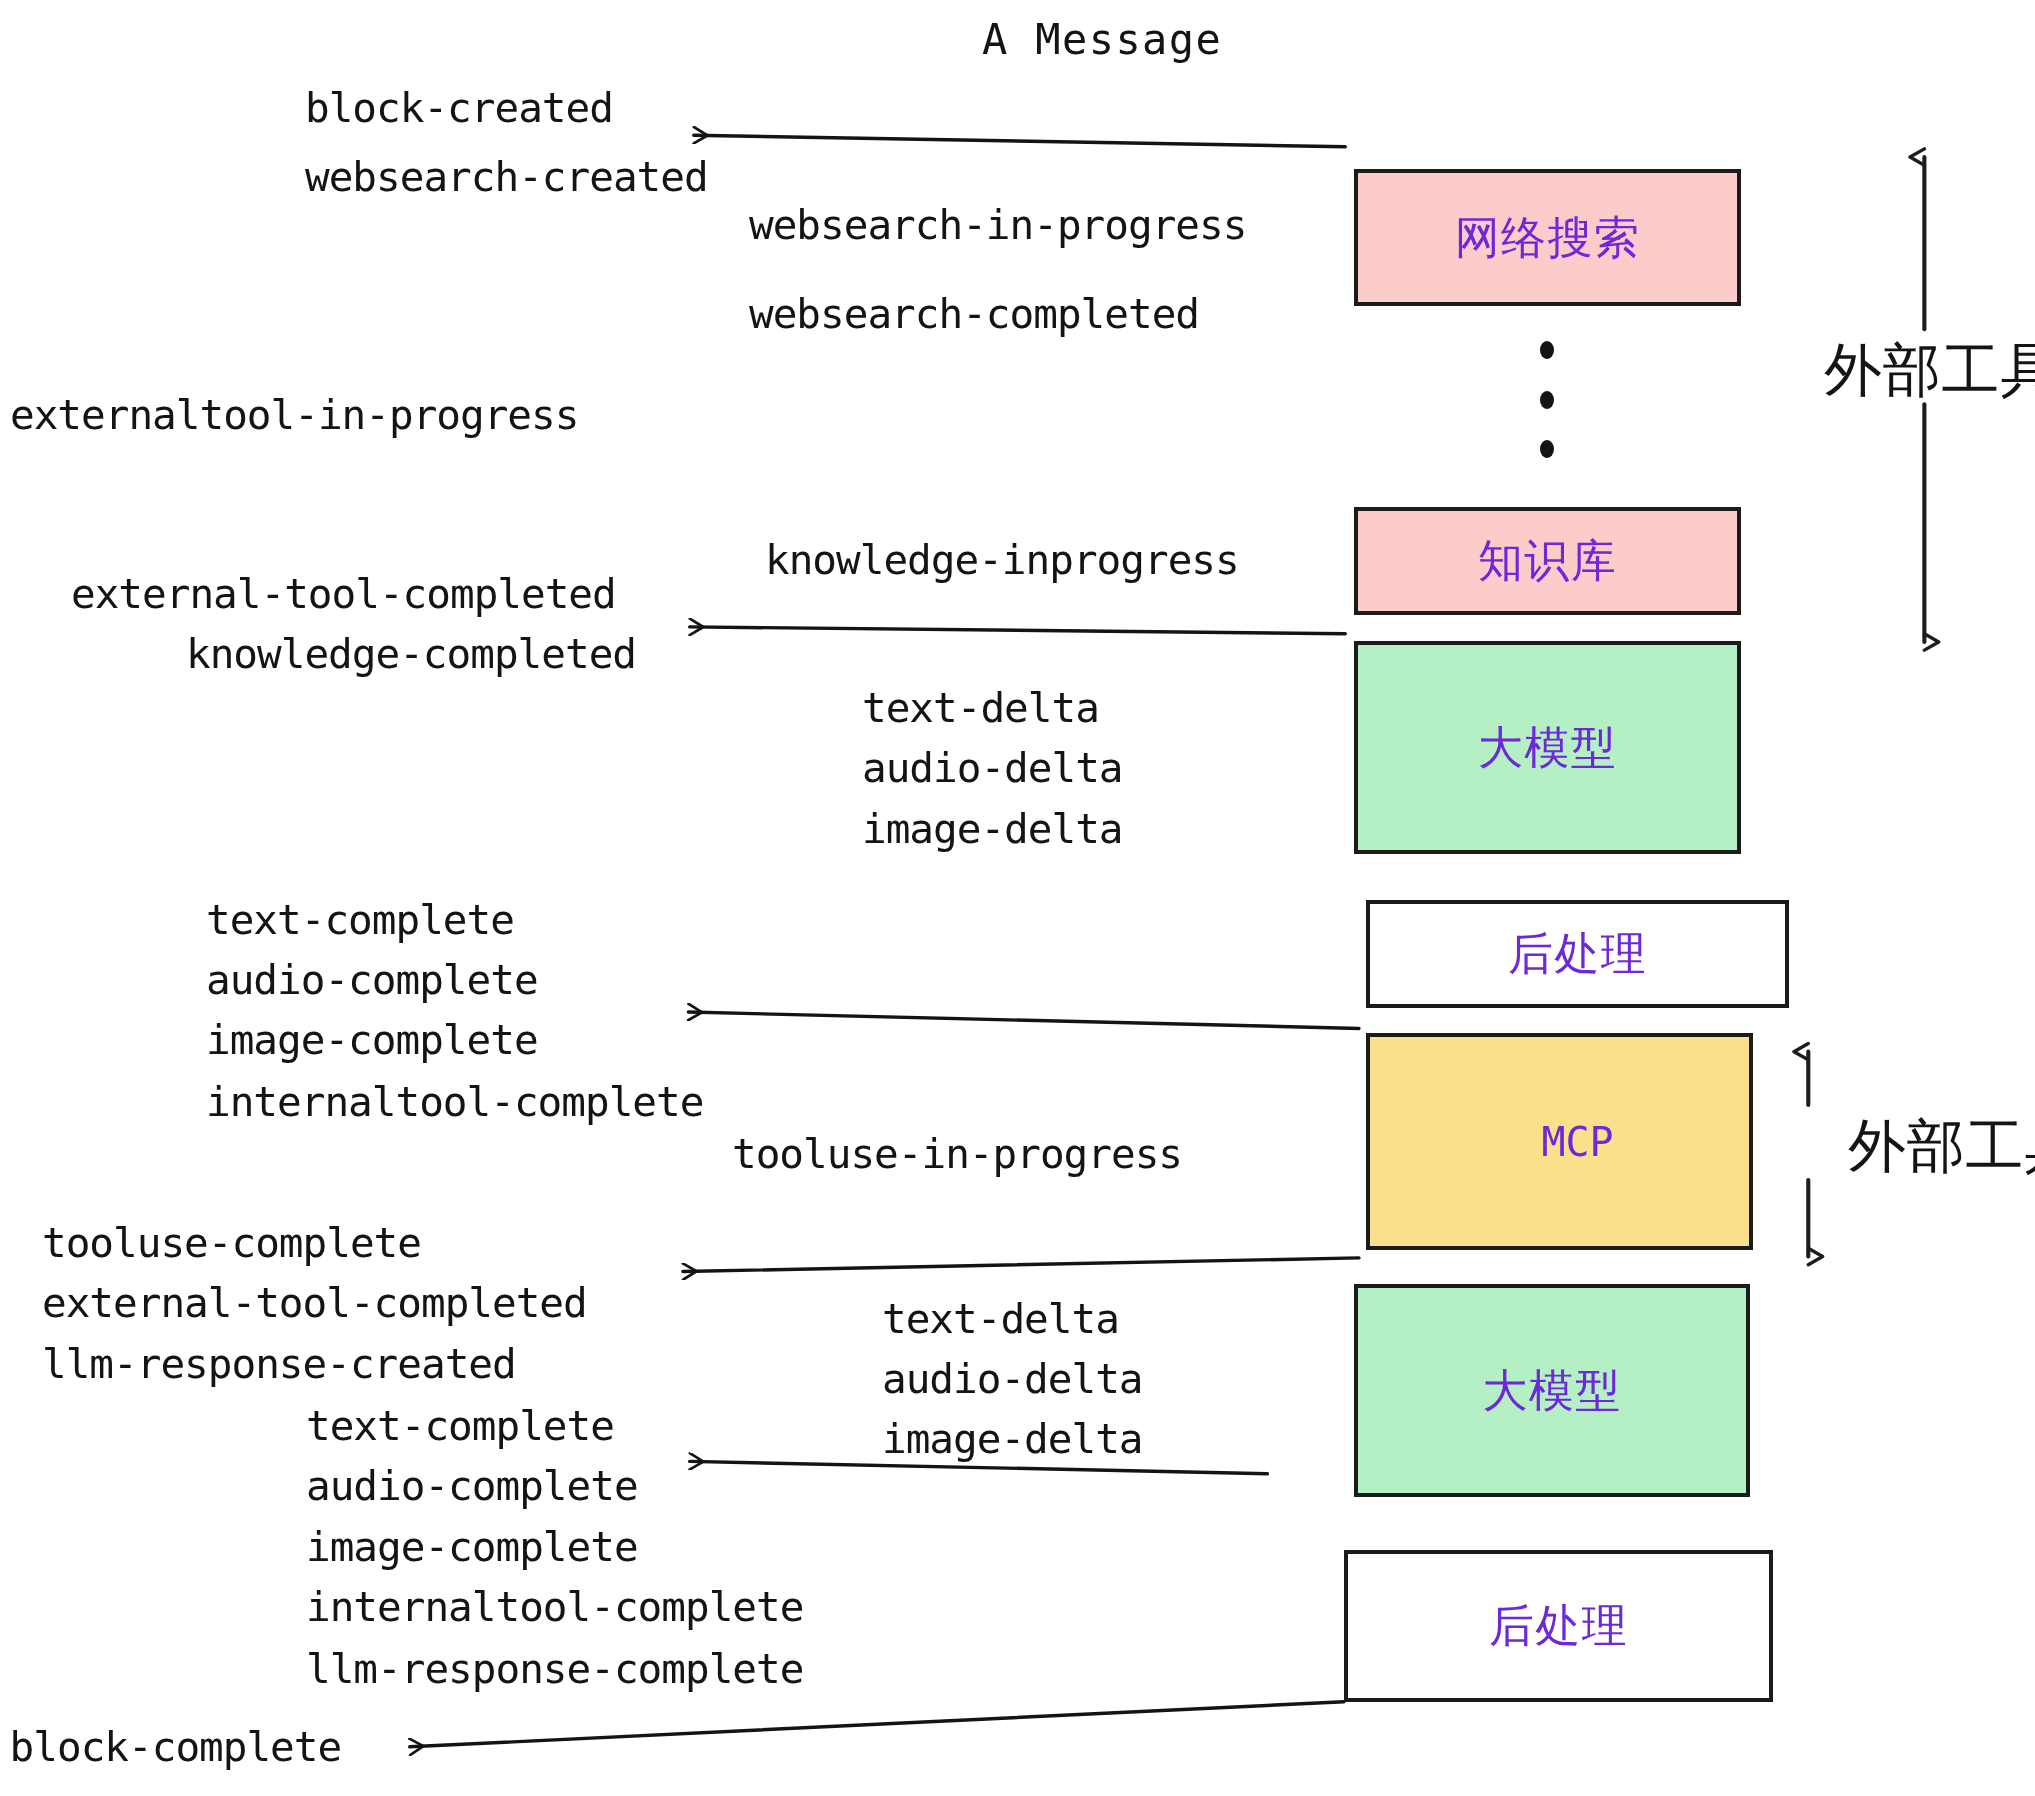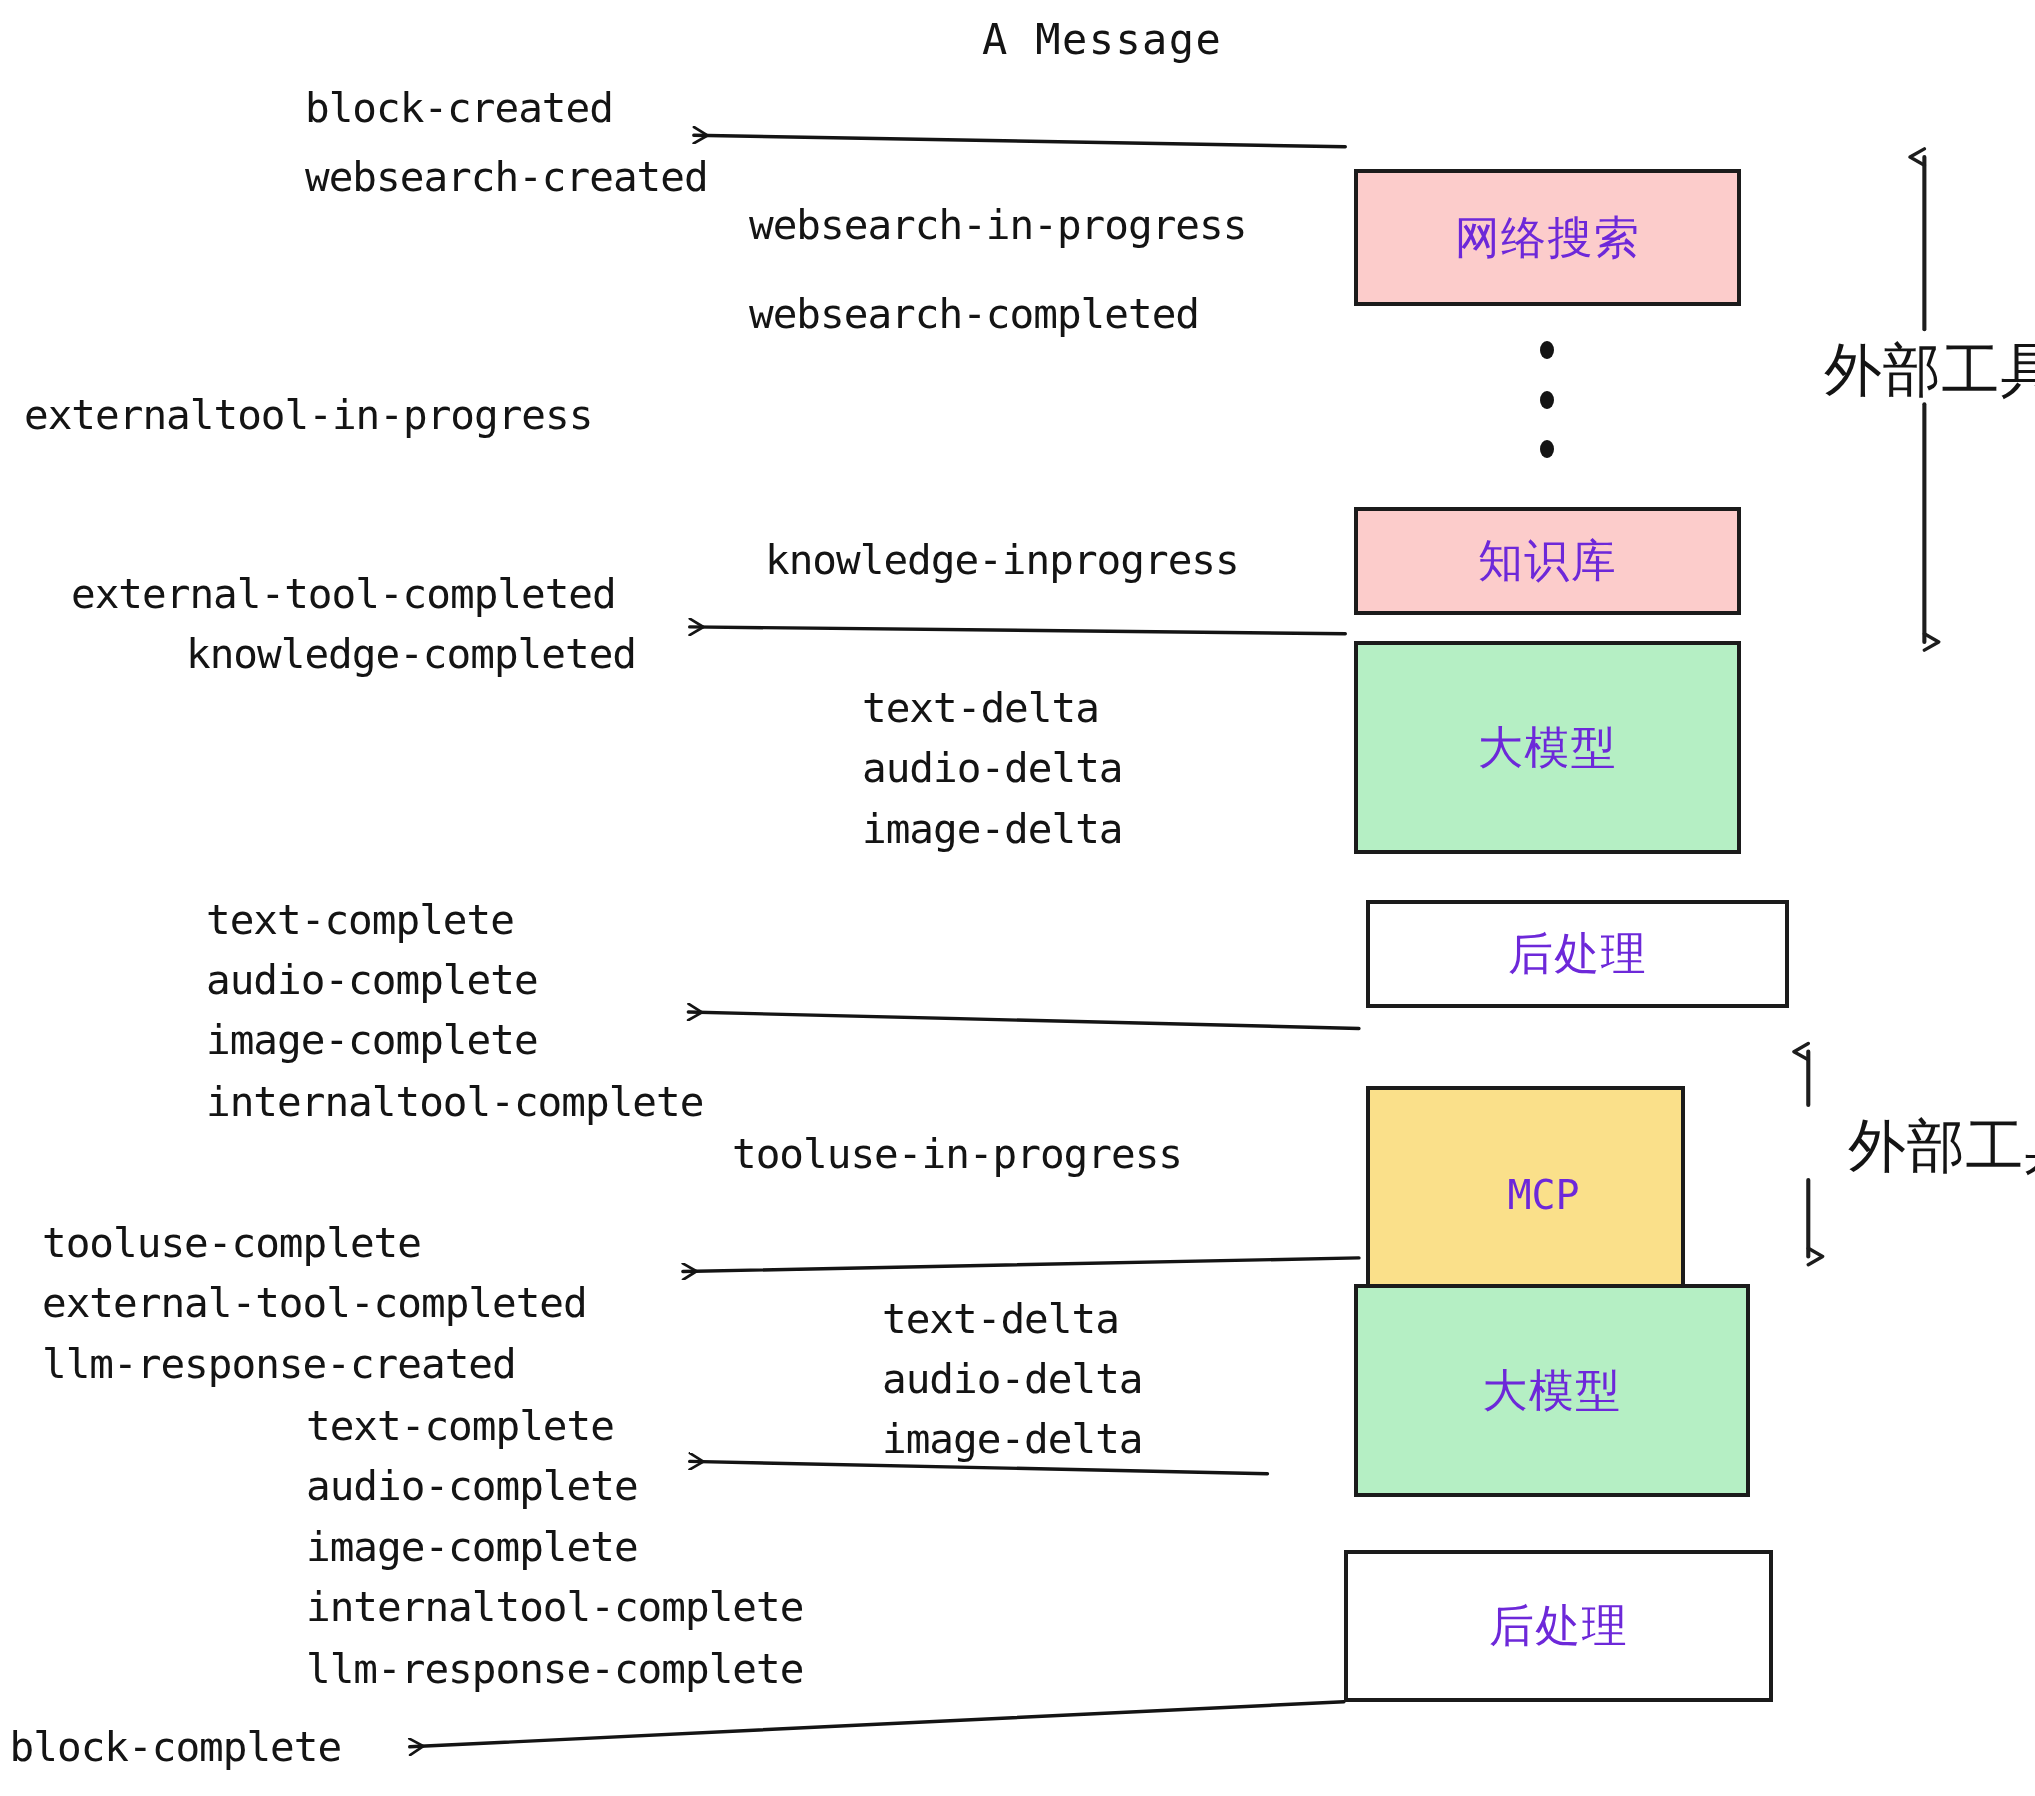--- a/index.html
+++ b/index.html
@@ -116,36 +116,36 @@
       </div>
       <div class="node" style="left: 1354px; top: 507px; width: 387px; height: 108px; background: rgb(252, 204, 203);">
         <span>知识库</span>
       </div>
       <div class="node" style="left: 1354px; top: 641px; width: 387px; height: 213px; background: rgb(181, 239, 196);">
         <span>大模型</span>
       </div>
       <div class="node" style="left: 1366px; top: 900px; width: 423px; height: 108px; background: rgb(255, 255, 255);">
         <span>后处理</span>
       </div>
-      <div class="node mono" style="left: 1366px; top: 1086px; width: 319px; height: 217px; background: rgb(250, 224, 138); padding-left: 36px;">
+      <div class="node mono" style="left: 1366px; top: 1033px; width: 387px; height: 217px; background: rgb(250, 224, 138); padding-left: 36px;">
         <span>MCP</span>
       </div>
       <div class="node" style="left: 1354px; top: 1284px; width: 396px; height: 213px; background: rgb(181, 239, 196);">
         <span>大模型</span>
       </div>
       <div class="node" style="left: 1344px; top: 1550px; width: 429px; height: 152px; background: rgb(255, 255, 255);">
         <span>后处理</span>
       </div>
     </div>
   <div id="events-layer">
       <div class="evt" style="left: 305px; top: 88px;">block-created</div>
       <div class="evt" style="left: 305px; top: 157px;">websearch-created</div>
       <div class="evt" style="left: 749px; top: 205px;">websearch-in-progress</div>
       <div class="evt" style="left: 749px; top: 294px;">websearch-completed</div>
-      <div class="evt" style="left: 24px; top: 395px;">externaltool-in-progress</div>
+      <div class="evt" style="left: 10px; top: 395px;">externaltool-in-progress</div>
       <div class="evt" style="left: 765px; top: 540px;">knowledge-inprogress</div>
       <div class="evt" style="left: 71px; top: 574px;">external-tool-completed</div>
       <div class="evt" style="left: 186px; top: 634px;">knowledge-completed</div>
       <div class="evt" style="left: 862px; top: 688px;">text-delta</div>
       <div class="evt" style="left: 862px; top: 748px;">audio-delta</div>
       <div class="evt" style="left: 862px; top: 809px;">image-delta</div>
       <div class="evt" style="left: 206px; top: 900px;">text-complete</div>
       <div class="evt" style="left: 206px; top: 960px;">audio-complete</div>
       <div class="evt" style="left: 206px; top: 1020px;">image-complete</div>
       <div class="evt" style="left: 206px; top: 1082px;">internaltool-complete</div>

